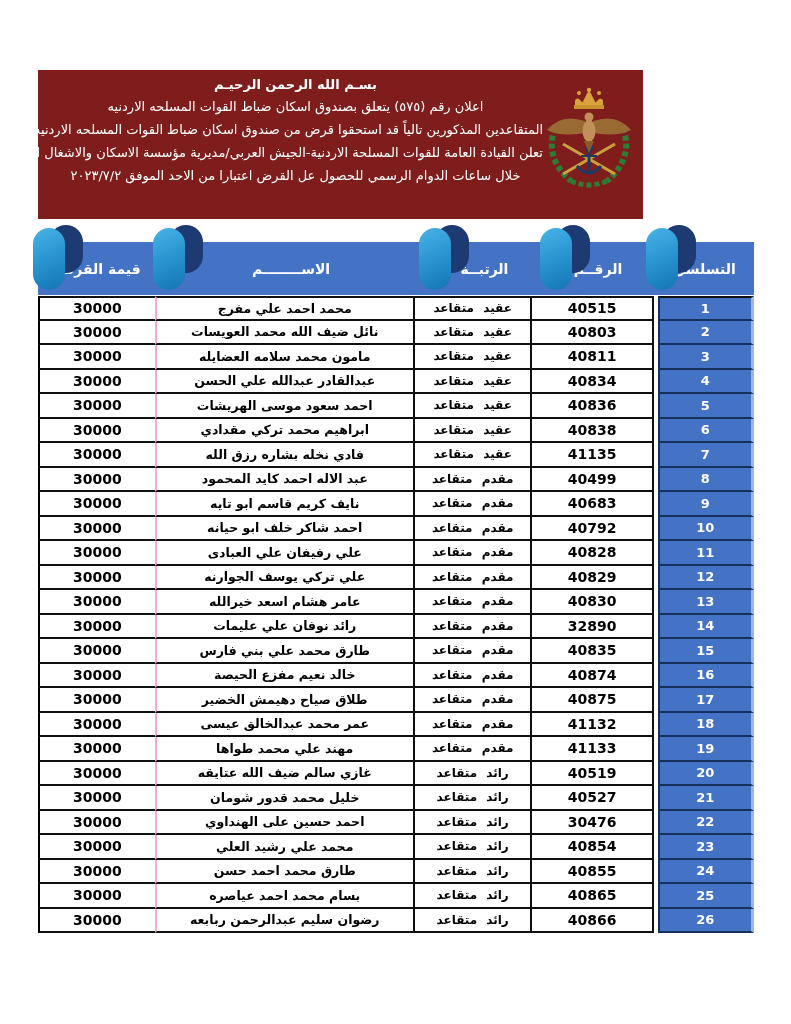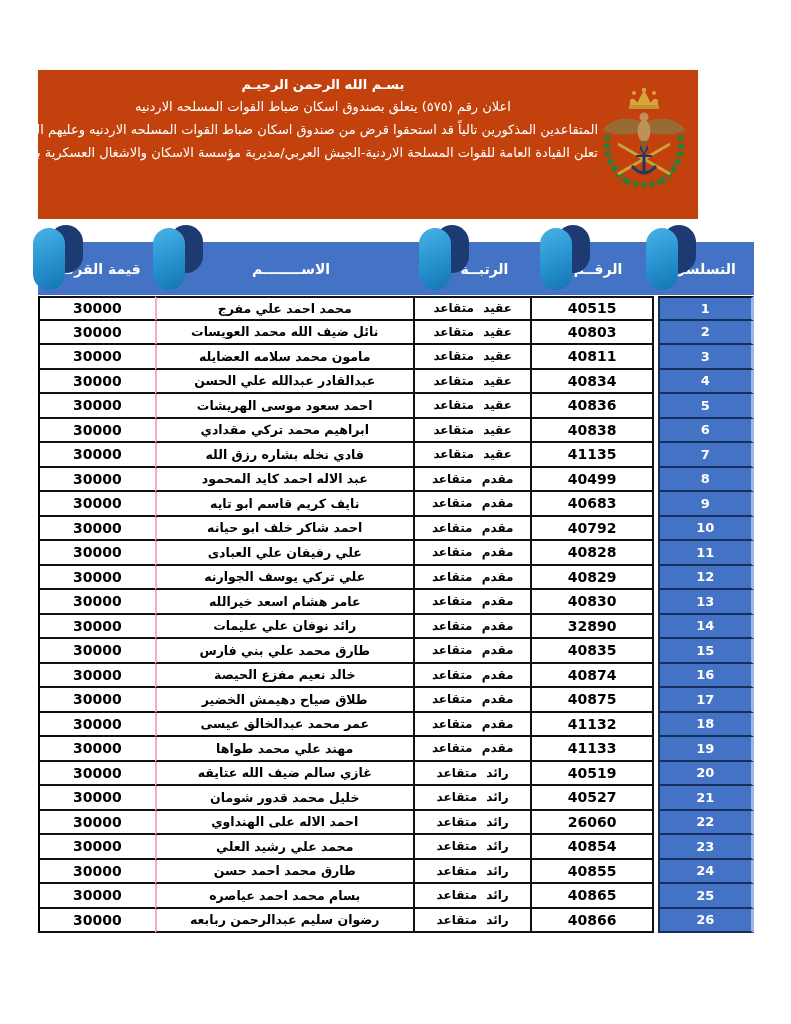--- a/index.html
+++ b/index.html
@@ -3,22 +3,22 @@
 <meta charset="utf-8">
 <style>
   * { margin:0; padding:0; box-sizing:border-box; }
   html,body { background:#ffffff; }
   body {
     width:791px; height:1024px; position:relative; overflow:hidden;
     font-family:"DejaVu Sans", sans-serif;
   }
   
   .banner {
-    position:absolute; left:38px; top:70px; width:660px; height:149px;
-    background:#c2410c;
+    position:absolute; left:38px; top:70px; width:605px; height:149px;
+    background:#7f1d1d;
   }
   .banner-lines {
     position:absolute; top:5px; left:10px; right:100px;
     direction:rtl; text-align:center; color:#ffffff;
   }
   .bismillah { font-size:13px; font-weight:bold; line-height:20px; letter-spacing:1px; }
   .bline { font-size:13px; line-height:23px; white-space:nowrap; }
   .emblem { position:absolute; top:16px; right:8px; width:92px; height:108px; }
 
   
@@ -71,20 +71,21 @@
 </style>
 </head>
 <body>
 
 <div class="banner">
   <div class="banner-lines">
     <div class="bismillah">بسـم الله الرحمن الرحيـم</div>
     <div class="bline">اعلان رقم (٥٧٥) يتعلق بصندوق اسكان ضباط القوات المسلحه الاردنيه</div>
     <div class="bline">المتقاعدين المذكورين تالياً قد استحقوا قرض من صندوق اسكان ضباط القوات المسلحه الاردنيه وعليهم المراجعة</div>
     <div class="bline">تعلن القيادة العامة للقوات المسلحة الاردنية-الجيش العربي/مديرية مؤسسة الاسكان والاشغال العسكرية بأن الضباط</div>
+    <div class="bline">خلال ساعات الدوام الرسمي للحصول عل القرض اعتبارا من الاحد الموفق ٢٠٢٣/٧/٢</div>
   </div>
 
   <svg class="emblem" viewBox="0 0 92 108">
 
     <path d="M32 19 h28 v-4 c0-2 -3-3 -4.5-1.5 l-3 3 -4.5-9 c-1-2 -3-2 -4 0 l-4.5 9 -3-3 C35 11.5 32 13 32 15 Z" fill="#d8a33d"></path>
     <circle cx="36" cy="7" r="2" fill="#d8a33d"></circle>
     <circle cx="46" cy="4" r="2.2" fill="#d8a33d"></circle>
     <circle cx="56" cy="7" r="2" fill="#d8a33d"></circle>
     <rect x="31" y="19" width="30" height="4" fill="#c6932f"></rect>
 
@@ -323,23 +324,23 @@
     <div class="td td-loan">30000</div>
     <div class="td td-name">خليل محمد قدور شومان</div>
     <div class="td td-rank">رائد متقاعد</div>
     <div class="td td-num">40527</div>
     <div class="td-gap"></div>
     <div class="td td-ser">21</div>
   </div>
 
   <div class="trow">
     <div class="td td-loan">30000</div>
-    <div class="td td-name">احمد الاله على الهنداوي</div>
-    <div class="td td-rank">رائد متقاعد</div>
-    <div class="td td-num">26060</div>
+    <div class="td td-name">احمد حسين على الهنداوي</div>
+    <div class="td td-rank">رائد متقاعد</div>
+    <div class="td td-num">30476</div>
     <div class="td-gap"></div>
     <div class="td td-ser">22</div>
   </div>
 
   <div class="trow">
     <div class="td td-loan">30000</div>
     <div class="td td-name">محمد علي رشيد العلي</div>
     <div class="td td-rank">رائد متقاعد</div>
     <div class="td td-num">40854</div>
     <div class="td-gap"></div>

